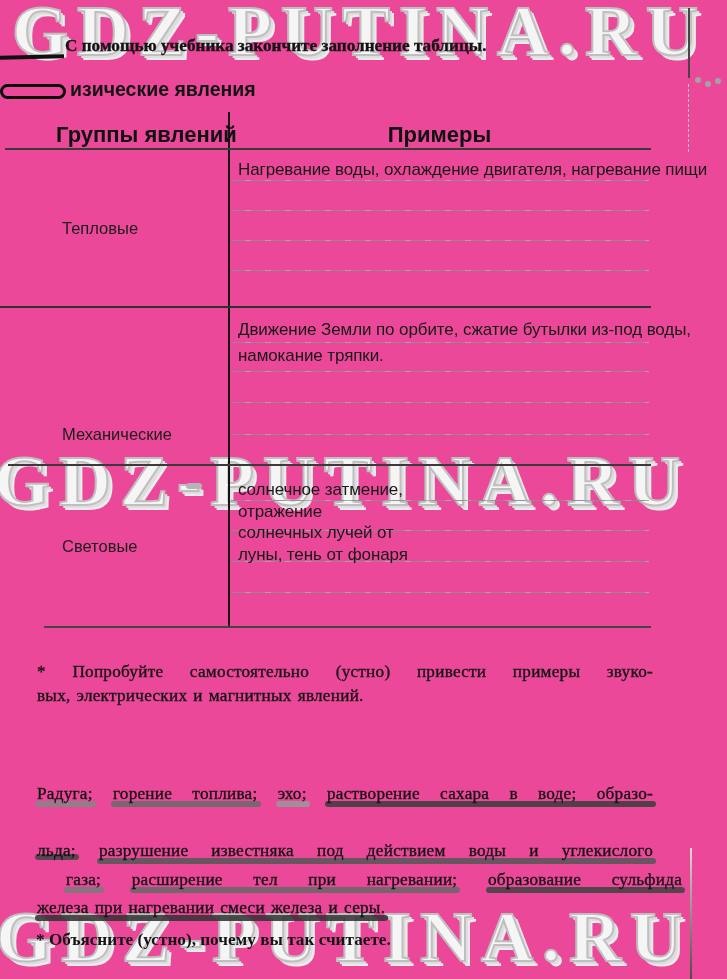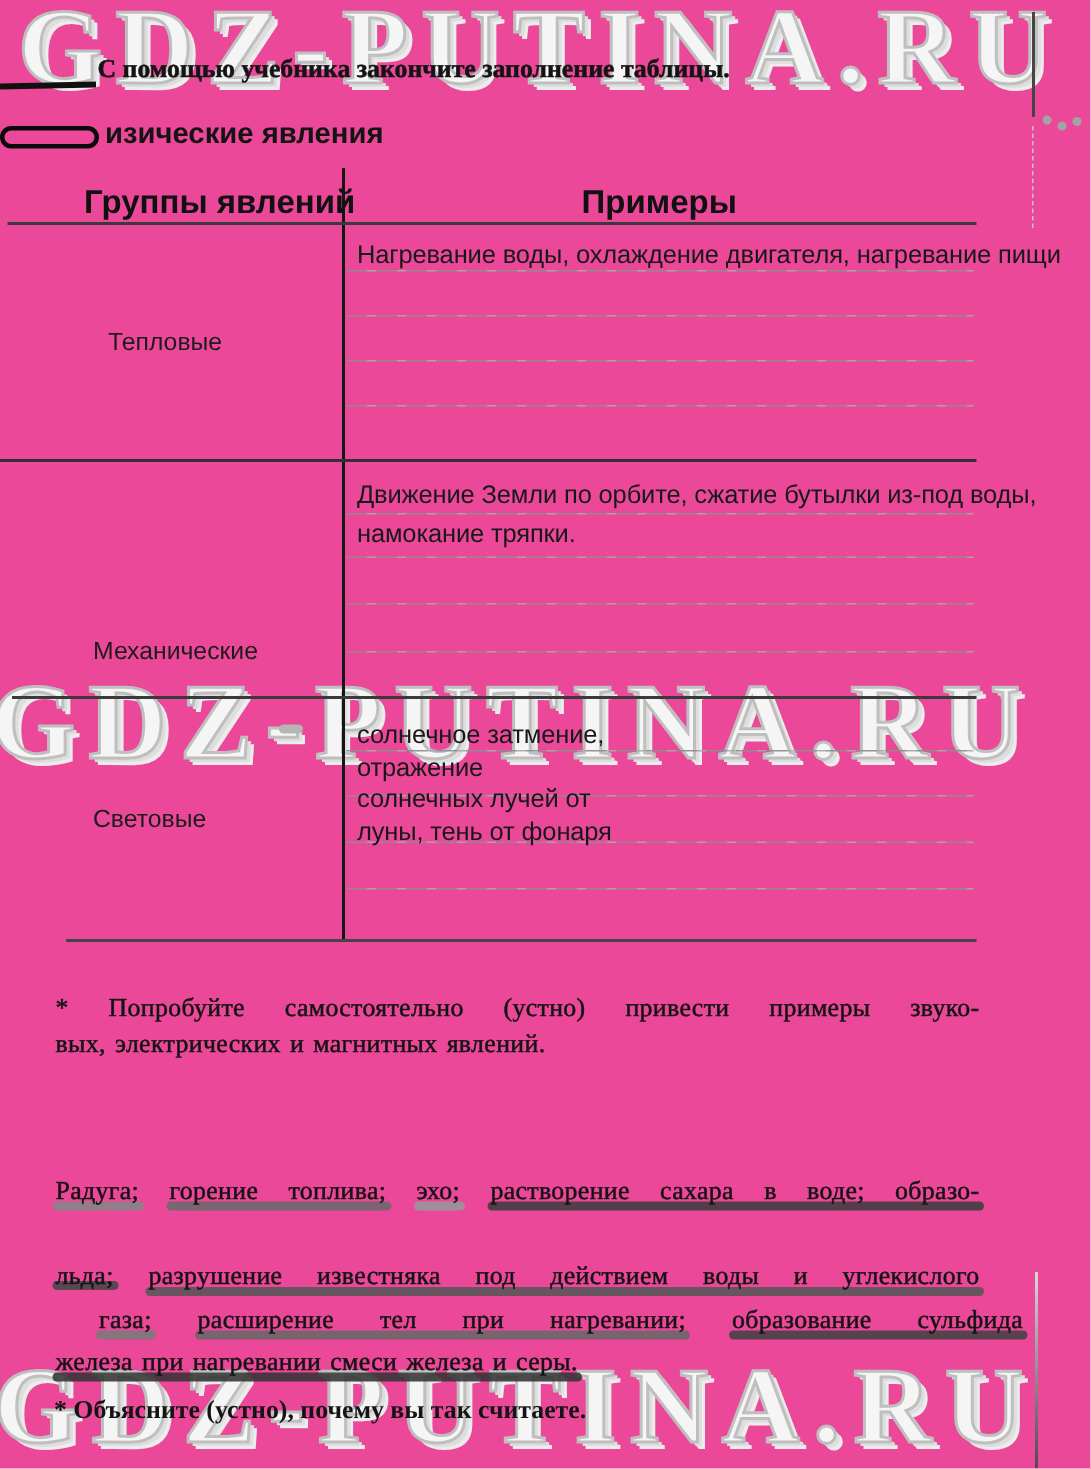--- a/index.html
+++ b/index.html
@@ -65,21 +65,21 @@
   <div class="rline" style="left:231px;top:402px;width:418px;"></div>
   <div class="rline" style="left:231px;top:434px;width:418px;"></div>
   <div class="rline" style="left:231px;top:500px;width:418px;"></div>
   <div class="rline" style="left:231px;top:530px;width:418px;"></div>
   <div class="rline" style="left:231px;top:561px;width:418px;"></div>
   <div class="rline" style="left:231px;top:592px;width:418px;"></div>
 
   <div class="t sans hdr" style="left:56px;top:122px;width:172px;">Группы явлений</div>
   <div class="t sans hdr" style="left:228px;top:122px;width:423px;">Примеры</div>
 
-  <div class="t sans lbl" style="left:72px;top:219px;">Тепловые</div>
+  <div class="t sans lbl" style="left:62px;top:219px;">Тепловые</div>
   <div class="t sans lbl" style="left:62px;top:377px;margin-top:48px;">Механические</div>
   <div class="t sans lbl" style="left:62px;top:537px;">Световые</div>
 
   <div class="t sans ans" style="left:238px;top:160px;">Нагревание воды, охлаждение двигателя, нагревание пищи</div>
   <div class="t sans ans" style="left:238px;top:320px;">Движение Земли по орбите, сжатие бутылки из-под воды,</div>
   <div class="t sans ans" style="left:238px;top:346px;">намокание тряпки.</div>
   <div class="t sans ans" style="left:238px;top:480px;">солнечное затмение,</div>
   <div class="t sans ans" style="left:238px;top:502px;">отражение</div>
   <div class="t sans ans" style="left:238px;top:523px;">солнечных лучей от</div>
   <div class="t sans ans" style="left:238px;top:545px;">луны, тень от фонаря</div>

